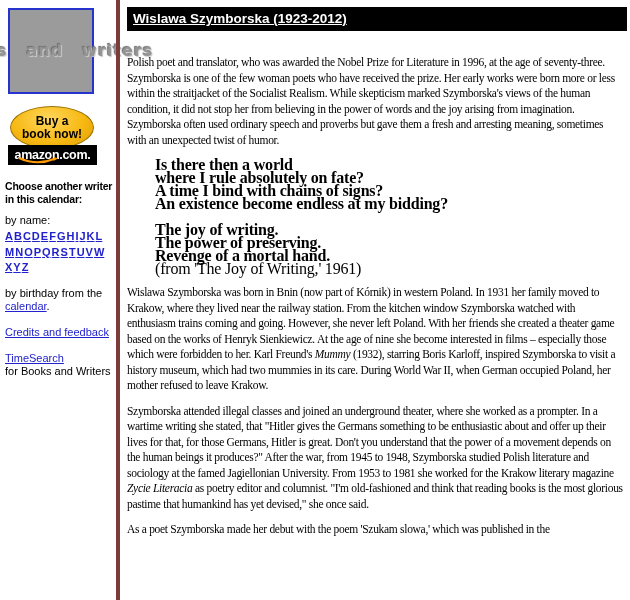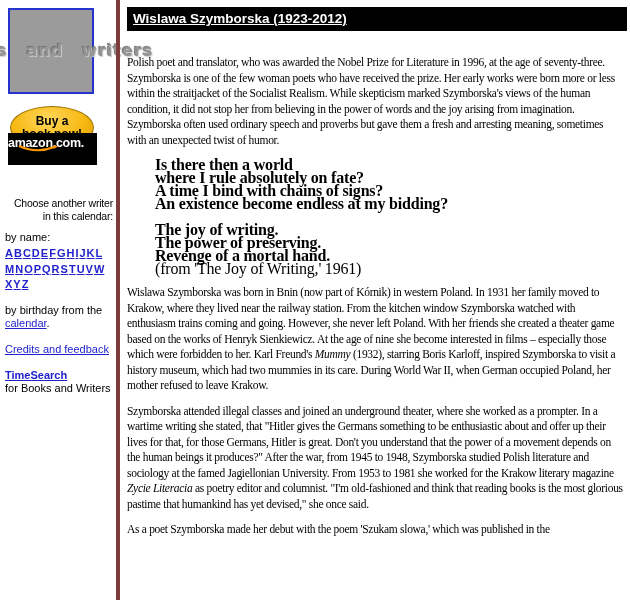--- a/index.html
+++ b/index.html
@@ -38,46 +38,46 @@
     position: absolute; left: 2px; top: 0; width: 84px; height: 43px;
     background: radial-gradient(ellipse at 45% 30%, #ffd75e 0%, #f7b913 55%, #dd9a00 100%);
     border: 1px solid #9a7100; border-radius: 50%;
     display: flex; flex-direction: column; align-items: center; justify-content: center;
     z-index: 1;
   }
   .amazon-oval .l1, .amazon-oval .l2 {
     font-weight: bold; font-size: 12px; line-height: 13px; color: #000;
   }
   .amazon-band {
-    position: absolute; left: 0; bottom: 0; width: 89px; height: 32px;
-    background: #000; z-index: 2; 
+    position: absolute; left: 0; bottom: 0; width: 89px; height: 20px;
+    background: #000; z-index: 2; text-align: center;
   }
   .amazon-brand {
     color: #fff; font-weight: bold; font-size: 12.5px; line-height: 15px;
     letter-spacing: -0.3px;
   }
   .amazon-swoosh { position: absolute; left: 10px; top: 12px; z-index: 3; }
 
   .side-text { font-size: 11px; line-height: 13px; }
   .chooser-heading {
-    margin-top: 32px; font-weight: normal; font-size: 10.5px;
-    line-height: 13px; letter-spacing: -0.2px; white-space: nowrap; text-align: right;
+    margin-top: 15px; font-weight: bold; font-size: 10.5px;
+    line-height: 13px; letter-spacing: -0.2px; white-space: nowrap;
   }
   .by-name { margin-top: 8px; }
   .letter-rows { margin-top: 1px; }
   .letter-row { line-height: 13.5px; }
   .letter-row a {
     color: #2222cc; font-weight: bold; font-size: 11px;
     text-decoration: underline; margin-right: 1px;
   }
   .birthday { margin-top: 12px; }
   a.side-link { color: #2222cc; text-decoration: underline; }
   .credits { margin-top: 13px; }
   .timesearch { margin-top: 13px; }
-  .ts-link { font-weight: bold; }
+  .ts-link { font-weight: normal; }
 
   
   .divider { width: 4px; flex: none; background: #7d3c3c; }
 
   
   .main { flex: 1; padding: 7px 3px 0 7px; overflow: hidden; }
   .title-bar {
     background: #000; color: #fff;
     font-weight: bold; font-size: 13.5px; line-height: 16px;
     padding: 4px 6px; margin-bottom: 24px; text-decoration: underline;

